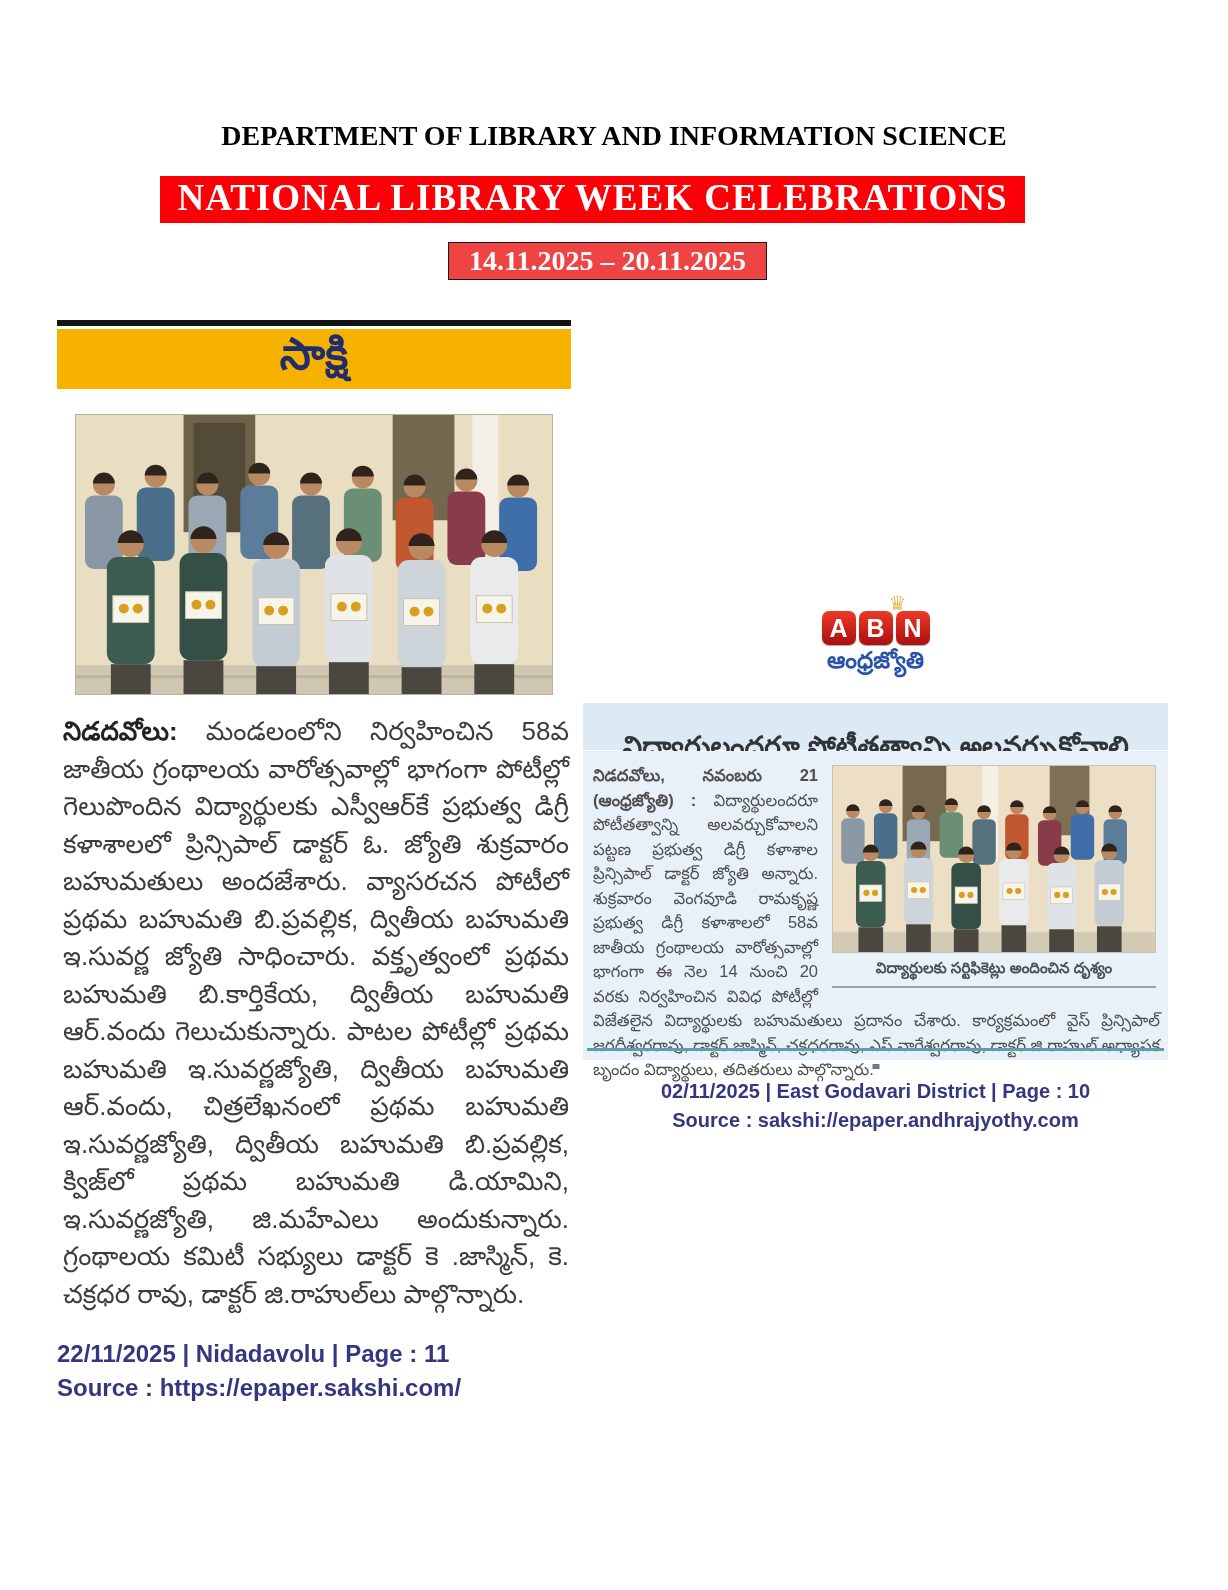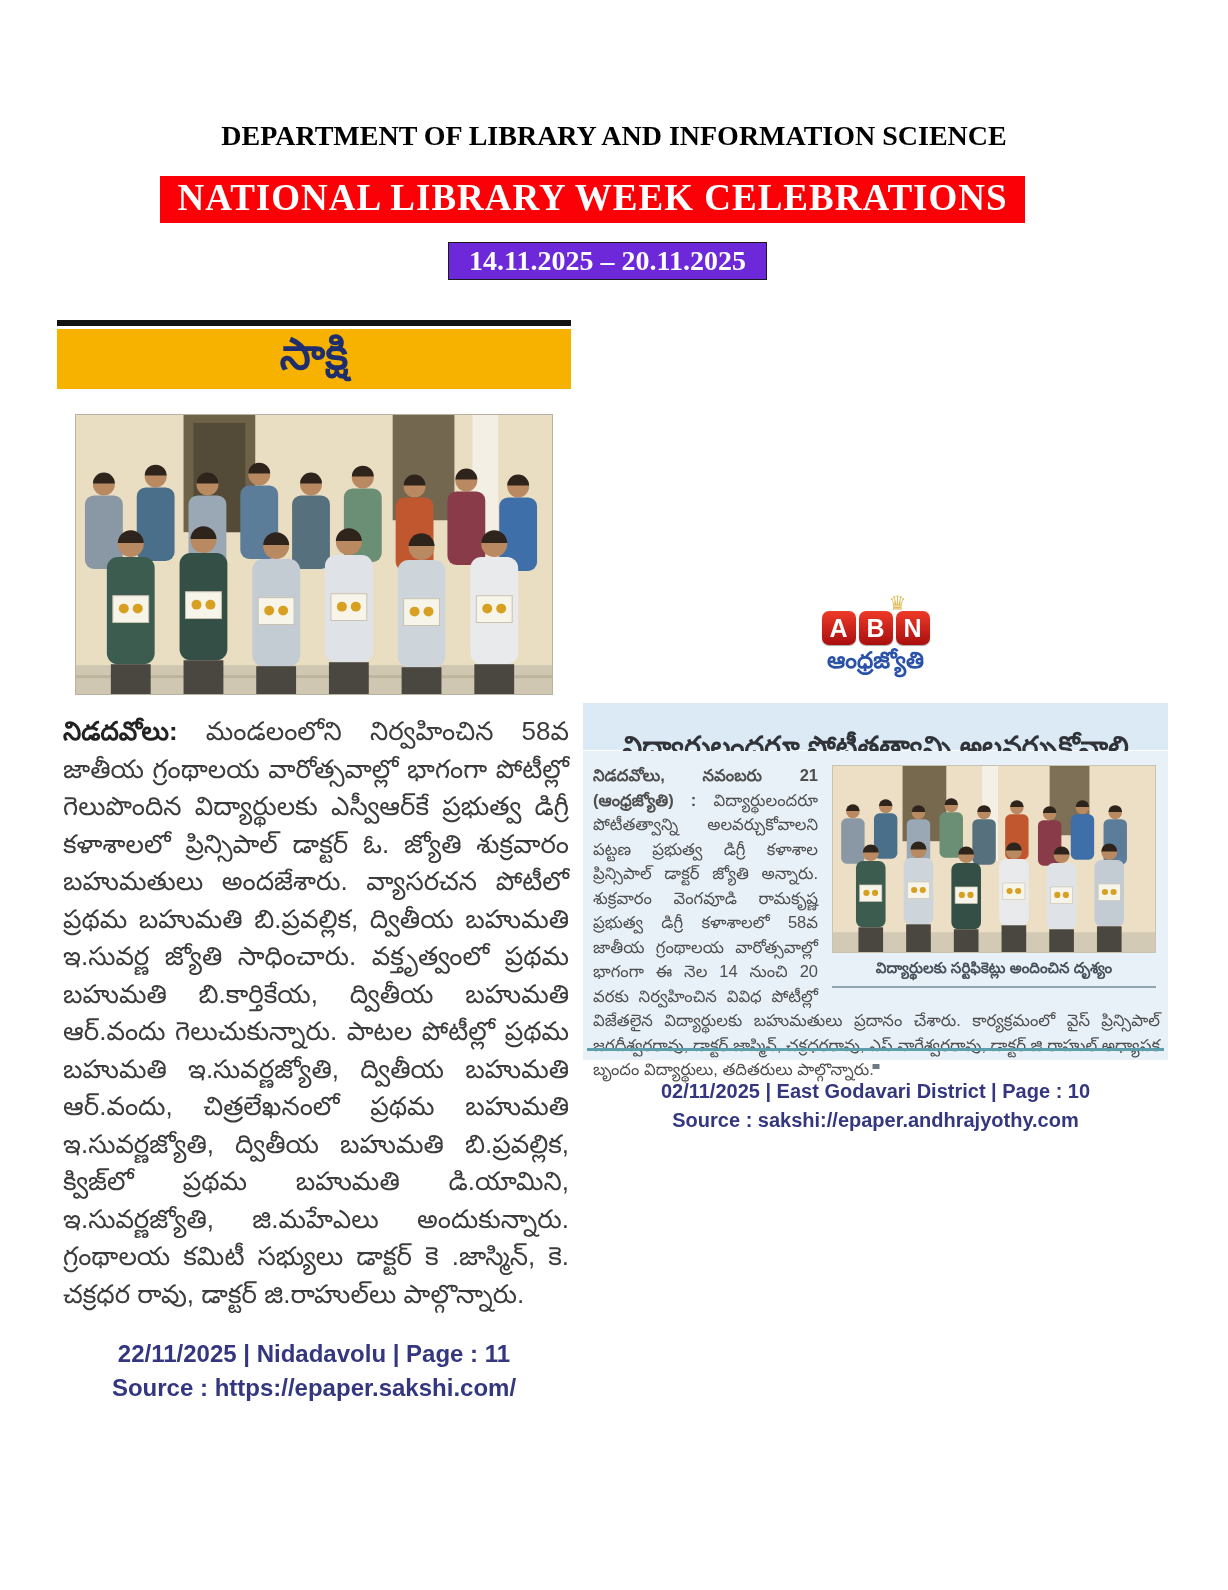--- a/index.html
+++ b/index.html
@@ -17,21 +17,21 @@
   .event-banner {
     position:absolute; top:176px; left:160px; width:865px; height:47px;
     background:#fb0006; display:flex; align-items:flex-start; justify-content:center;
   }
   .event-banner span {
     font-family:"Liberation Serif", serif; font-weight:bold; font-size:37px;
     color:#ffffff; letter-spacing:1px; white-space:nowrap;
   }
   .date-banner {
     position:absolute; top:242px; left:448px; width:319px; height:38px;
-    background:#6d28d9; border:1px solid #1a1a1a;
+    background:#ef4444; border:1px solid #1a1a1a;
     display:flex; align-items:center; justify-content:center;
   }
   .date-banner span {
     font-family:"Liberation Serif", serif; font-weight:bold; font-size:28px; color:#fdfdfd;
   }
   
   .sakshi-clip { position:absolute; top:320px; left:57px; width:514px; }
   .sakshi-topline { height:6px; background:#131313; }
   .sakshi-masthead {
     margin-top:3px; height:60px; background:#f7b200;
@@ -42,21 +42,21 @@
     display:block; margin:25px 0 0 18px; width:478px; height:281px;
     border:1px solid #b9b2a2; background:#e9ddc2;
   }
   .sakshi-caption { margin:10px 0 0 18px; font-size:25px; font-weight:bold; color:#141414; }
   .sakshi-body {
     margin:18px 0 0 6px; width:506px; font-size:26px; line-height:37.5px;
     text-align:justify; color:#3c3c3c;
   }
   .sakshi-body b { color:#222; }
   .sakshi-footer {
-    margin-top:24px; text-align:center; font-weight:bold;
+    margin-top:24px; font-weight:bold;
     font-size:24px; line-height:34px; color:#34377f;
   }
   
   .abn-clip { position:absolute; top:595px; left:583px; width:585px; height:560px; }
   .abn-logo { position:absolute; top:0; left:0; width:100%; text-align:center; }
   .abn-crown { display:block; font-size:20px; line-height:16px; color:#d9b544; opacity:.85;
                transform:translateX(22px); }
   .abn-letters { display:flex; justify-content:center; gap:3px; margin-top:0; }
   .abn-letter {
     width:34px; height:34px; border-radius:7px;

